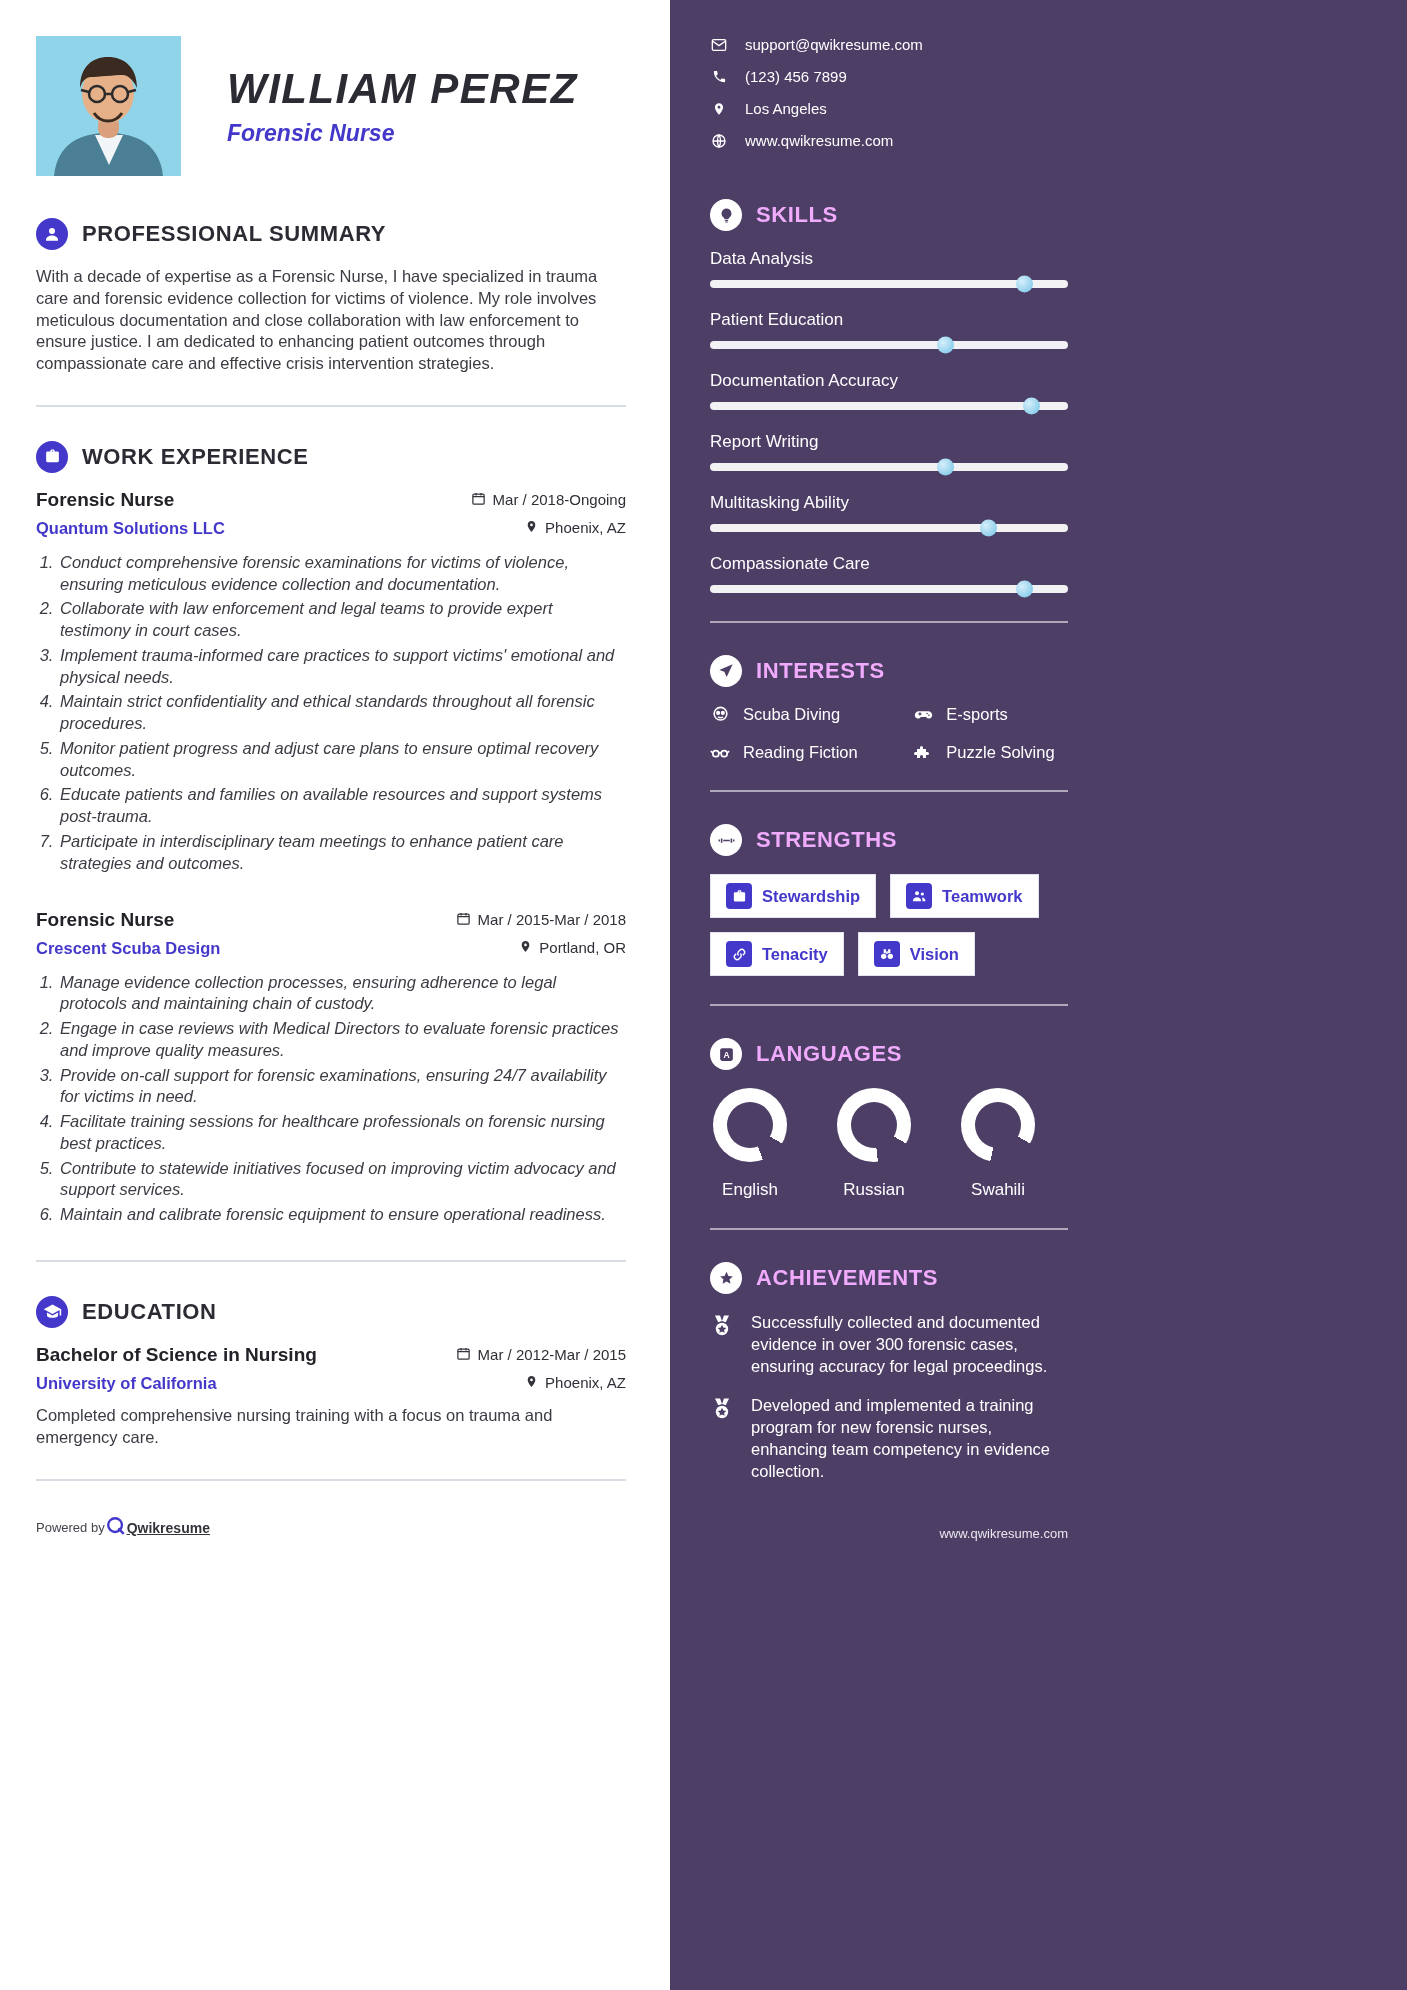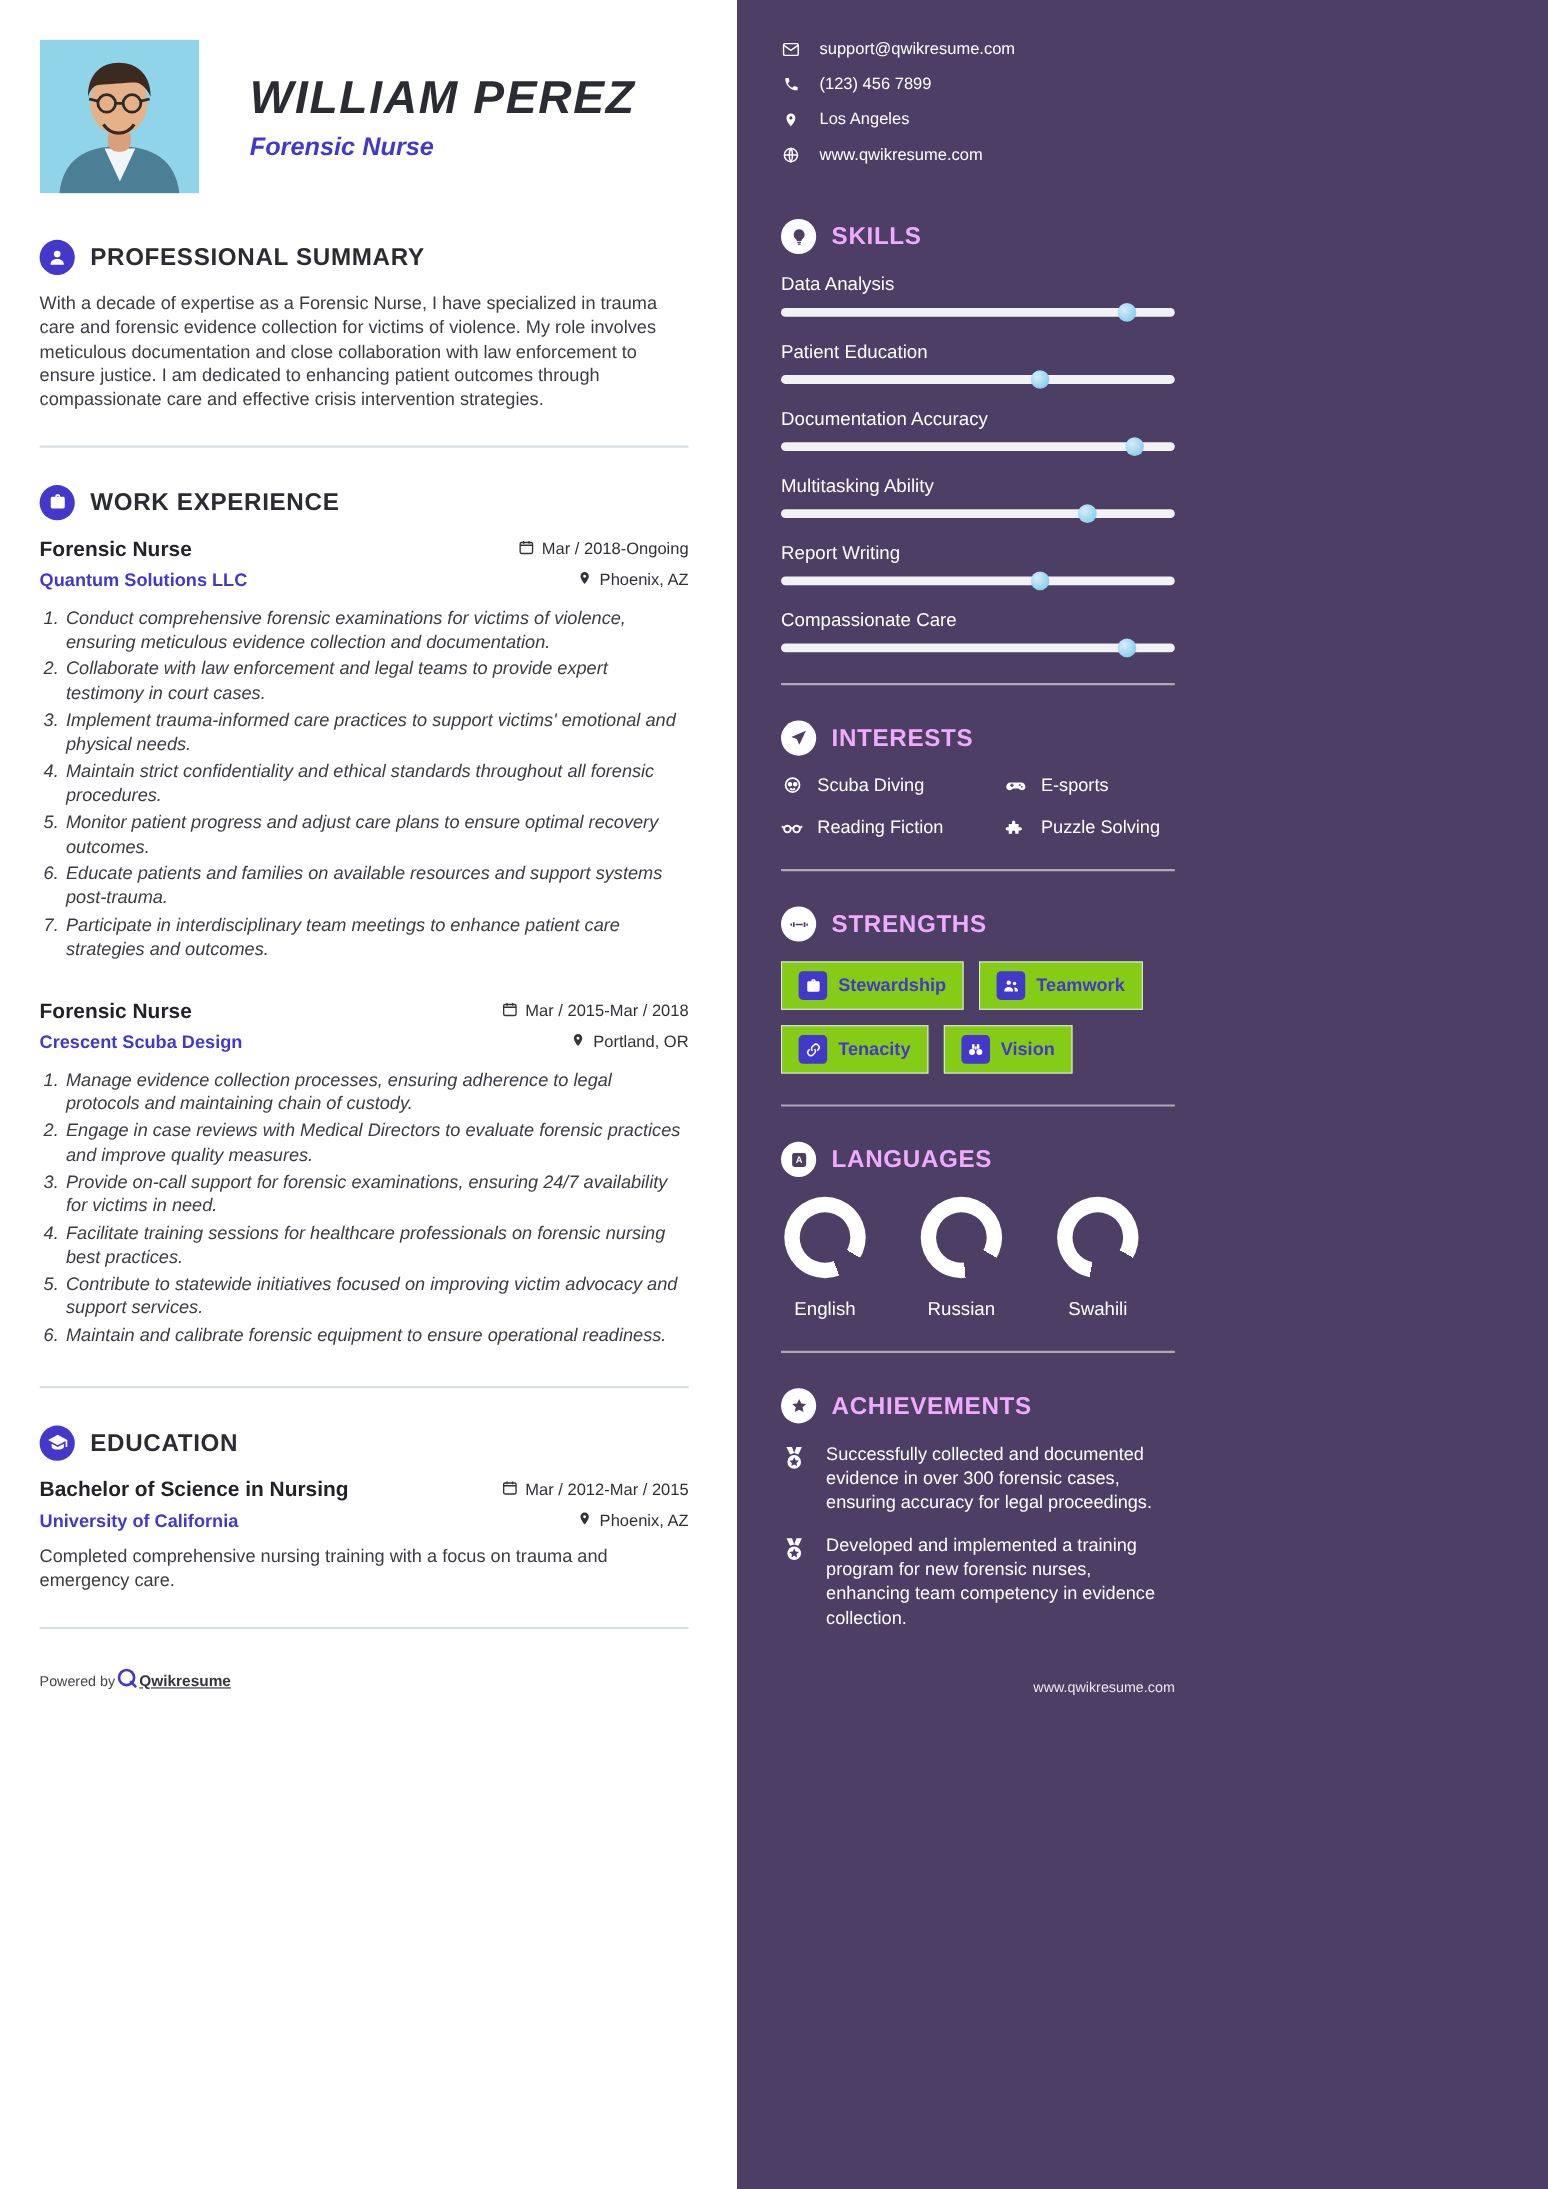--- a/index.html
+++ b/index.html
@@ -65,21 +65,21 @@
   .slider .thumb{position:absolute;top:50%;transform:translateY(-50%);width:17px;height:17px;
     border-radius:50%;background:radial-gradient(circle at 35% 35%, #d6eefb, var(--thumb) 70%);}
 
   .side-div{border:none;border-top:2px solid rgba(255,255,255,0.55);margin:28px 0 32px;}
 
   .interests-grid{display:grid;grid-template-columns:1.25fr 1fr;gap:18px 10px;}
   .interest{display:flex;align-items:center;gap:13px;font-size:16.5px;}
   .iicon{width:20px;flex:0 0 20px;display:flex;justify-content:center;}
 
   .strengths-grid{display:flex;flex-wrap:wrap;gap:14px;}
-  .strength{display:flex;align-items:center;gap:10px;background:#84cc16;
+  .strength{display:flex;align-items:center;gap:10px;background:#ffffff;
     border:1px solid #e3e3ef;padding:8px 15px;}
   .str-chip{width:26px;height:26px;border-radius:4px;background:var(--accent);
     display:flex;align-items:center;justify-content:center;flex:0 0 26px;}
   .str-label{color:var(--accent);font-size:16.5px;font-weight:bold;}
 
   .langs{display:flex;gap:44px;margin-top:6px;}
   .lang{display:flex;flex-direction:column;align-items:center;gap:18px;width:80px;}
   .donut{width:74px;height:74px;border-radius:50%;position:relative;}
   .donut-hole{position:absolute;inset:14px;border-radius:50%;background:var(--sidebar);}
   .lang-label{font-size:17px;}
@@ -318,29 +318,29 @@
               <span class="thumb" style="left: calc(66% - 9px);"></span>
             </div>
         </div>
         <div class="skill">
           <div class="skill-label">Documentation Accuracy</div>
           <div class="slider">
               <span class="thumb" style="left: calc(90% - 9px);"></span>
             </div>
         </div>
         <div class="skill">
+          <div class="skill-label">Report Writing</div>
+          <div class="slider">
+              <span class="thumb" style="left: calc(66% - 9px);"></span>
+            </div>
+        </div>
+        <div class="skill">
           <div class="skill-label">Multitasking Ability</div>
           <div class="slider">
               <span class="thumb" style="left: calc(78% - 9px);"></span>
-            </div>
-        </div>
-        <div class="skill">
-          <div class="skill-label">Report Writing</div>
-          <div class="slider">
-              <span class="thumb" style="left: calc(66% - 9px);"></span>
             </div>
         </div>
         <div class="skill">
           <div class="skill-label">Compassionate Care</div>
           <div class="slider">
               <span class="thumb" style="left: calc(88% - 9px);"></span>
             </div>
         </div>
       </section>
 

